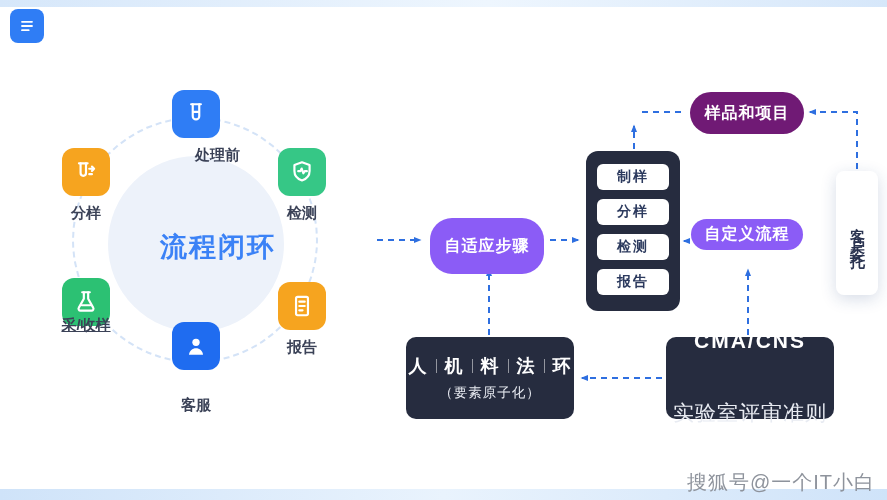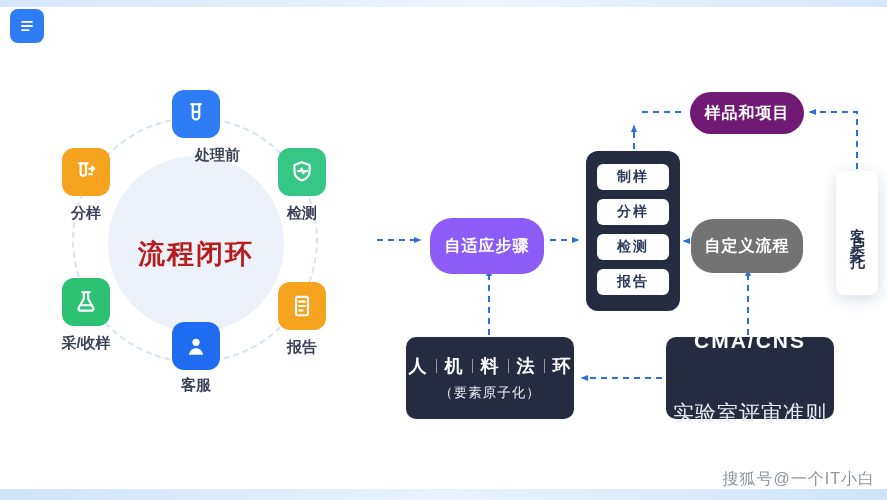--- a/index.html
+++ b/index.html
@@ -11,22 +11,22 @@
   .band.top{top:0;height:7px;background:linear-gradient(90deg,#d6e7fa 0%,#eef6fe 55%,#d6e7fa 100%);}
   .band.bottom{bottom:0;height:11px;background:linear-gradient(90deg,#cfe3f9 0%,#e9f3fd 50%,#cfe3f9 100%);}
 
   .corner-icon{position:absolute;left:10px;top:9px;width:34px;height:34px;border-radius:8px;
     display:flex;align-items:center;justify-content:center;}
 
   .ring{position:absolute;left:72px;top:117px;width:246px;height:246px;border-radius:50%;
     border:2px dashed #d4e3f7;box-sizing:border-box;}
   .inner-circle{position:absolute;left:108px;top:156px;width:176px;height:176px;border-radius:50%;
     background:#edf2fa;}
-  .cycle-title{position:absolute;left:116px;top:236px;width:160px;text-align:center;
-    font-size:27px;font-weight:bold;color:#b91c1c;letter-spacing:2px;}
+  .cycle-title{position:absolute;left:116px;top:229px;width:160px;text-align:right;
+    font-size:27px;font-weight:bold;color:#3b82f6;letter-spacing:2px;}
 
   .icon-card{position:absolute;width:48px;height:48px;border-radius:12px;
     display:flex;align-items:center;justify-content:center;}
   .cycle-label{position:absolute;font-size:15px;font-weight:600;color:#3b4257;text-align:center;width:88px;}
 
   .pill{position:absolute;border-radius:22px;color:#ffffff;display:flex;align-items:center;
     justify-content:center;font-size:16px;font-weight:600;letter-spacing:1px;}
 
   .stack{position:absolute;left:586px;top:151px;width:94px;height:160px;border-radius:12px;
     box-sizing:border-box;padding-top:13px;display:flex;flex-direction:column;align-items:center;gap:9px;}
@@ -40,21 +40,21 @@
     color:#2a3350;letter-spacing:9px;}
 
   .darkbox{position:absolute;width:168px;height:82px;border-radius:10px;color:#ffffff;
     display:flex;flex-direction:column;align-items:center;justify-content:center;gap:6px;}
   .darkbox .row1{font-size:18px;font-weight:bold;letter-spacing:1px;display:flex;align-items:center;}
   .darkbox .row2{font-size:13.5px;color:#e8ebf2;letter-spacing:1px;}
   .cma .row1{font-size:21px;letter-spacing:2px;}
   .cma .row2{font-size:21px;}
   .vdiv{display:inline-block;width:1px;height:14px;background:rgba(255,255,255,.5);margin:0 8px;}
 
-  .watermark{position:absolute;right:12px;top:469px;font-size:16px;color:#8e939c;letter-spacing:1px;}
+  .watermark{position:absolute;right:12px;top:469px;font-size:20px;color:#8e939c;letter-spacing:1px;}
 
   .arrows{position:absolute;left:0;top:0;pointer-events:none;}
 </style>
 </head>
 <body>
 
 <div class="stage">
 
   <div class="band top"></div>
   <div class="band bottom"></div>
@@ -96,29 +96,29 @@
   </div>
   <div class="cycle-label" style="left:258px;top:204px;">检测</div>
 
   <div class="icon-card" style="left: 62px; top: 278px; background: rgb(44, 193, 115);">
     <svg width="26" height="26" viewBox="0 0 24 24" fill="none" stroke="#ffffff" stroke-width="2" stroke-linecap="round" stroke-linejoin="round">
       <path d="M10 3v6l-4.6 8.2A1.8 1.8 0 0 0 7 20h10a1.8 1.8 0 0 0 1.6-2.8L14 9V3"></path>
       <path d="M8.5 3h7"></path>
         <path d="M8 15h8"></path>
     </svg>
   </div>
-  <div class="cycle-label" style="left:42px;top:334px;">采/收样</div>
+  <div class="cycle-label" style="left:42px;top:316px;text-decoration:underline;">采/收样</div>
 
   <div class="icon-card" style="left: 172px; top: 322px; background: rgb(31, 108, 240);">
     <svg width="26" height="26" viewBox="0 0 24 24">
       <circle cx="12" cy="8.6" r="3.4" fill="#ffffff"></circle>
       <path d="M5.5 20c.5-3.8 3.1-6 6.5-6s6 2.2 6.5 6z" fill="#ffffff"></path>
     </svg>
   </div>
-  <div class="cycle-label" style="left:152px;top:376px;">客服</div>
+  <div class="cycle-label" style="left:152px;top:396px;">客服</div>
 
   <div class="icon-card" style="left: 278px; top: 282px; background: rgb(246, 164, 31);">
     <svg width="26" height="26" viewBox="0 0 24 24" fill="none" stroke="#ffffff" stroke-width="2" stroke-linecap="round" stroke-linejoin="round">
       <rect x="6.5" y="3.5" width="11" height="17" rx="1.5"></rect>
       <path d="M9.5 8h5"></path>
         <path d="M9.5 12h5"></path>
         <path d="M9.5 16h3"></path>
     </svg>
   </div>
   <div class="cycle-label" style="left:258px;top:338px;">报告</div>
@@ -141,21 +141,21 @@
     </g>
     <path d="M690 241 L684 241" stroke="#2e6fe0" stroke-width="2" marker-end="url(#arr)"></path>
   </svg>
 
   <div class="pill" style="left: 430px; top: 218px; width: 114px; height: 56px; background: #8b5cf6;">
     <span>自适应步骤</span>
   </div>
   <div class="pill" style="left: 690px; top: 92px; width: 114px; height: 42px; background: #701a75;">
     <span>样品和项目</span>
   </div>
-  <div class="pill" style="left: 691px; top: 219px; width: 112px; height: 54px; background: #737373;">
+  <div class="pill" style="left: 691px; top: 219px; width: 112px; height: 31px; background: #8b5cf6;">
     <span>自定义流程</span>
   </div>
 
   <div class="stack" style="background: rgb(38, 44, 63);">
     <div class="stack-item">制样</div>
     <div class="stack-item">分样</div>
     <div class="stack-item">检测</div>
     <div class="stack-item">报告</div>
   </div>
 

